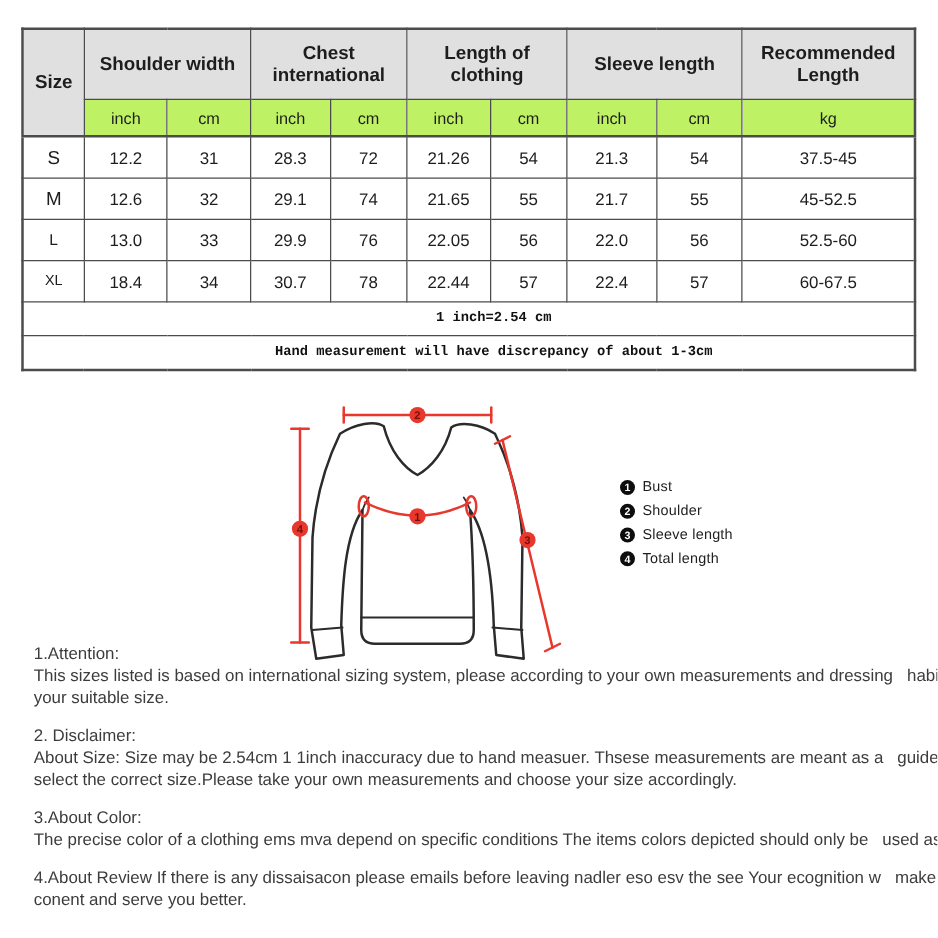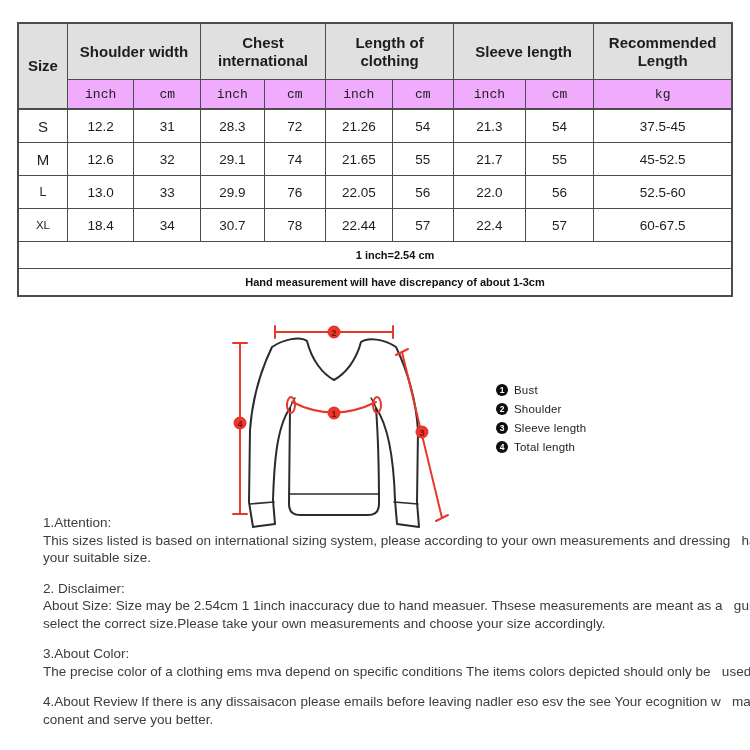--- a/index.html
+++ b/index.html
@@ -8,40 +8,40 @@
 
   
   table.size-chart{position:absolute;left:17px;top:22px;width:716px;
       border-collapse:collapse;table-layout:fixed;
       border:2px solid #4c4c4c;}
   .size-chart th,.size-chart td{border:1px solid #4c4c4c;text-align:center;
       vertical-align:middle;color:#1d1d1d;padding:0;overflow:hidden;}
   .size-chart thead th{background:#e0e0e0;font-weight:bold;font-size:15px;line-height:18px;}
   .size-chart thead{border-bottom:2px solid #4c4c4c;}
   .size-chart tr.main-header th{height:55px;}
-  .size-chart tr.unit-row td{height:28px;background:#f0abfc;font-size:13px;font-weight:normal;font-family:Liberation Mono, monospace;}
+  .size-chart tr.unit-row td{height:28px;background:#bef264;font-size:13px;font-weight:normal;}
   .size-chart tbody td{height:32px;font-size:13.5px;}
   .size-chart td.size-cell{font-size:15px;}
   .size-chart tr:nth-child(3) td.size-cell{font-size:12.5px;}
   .size-chart tr:nth-child(4) td.size-cell{font-size:11.5px;}
-  .size-chart td.note-cell{height:26px;font-family:Liberation Sans, sans-serif;
+  .size-chart td.note-cell{height:26px;font-family:Liberation Mono, monospace;
       font-weight:bold;font-size:11px;color:#111;padding-left:40px;}
 
   
   #diagram-svg{position:absolute;left:218px;top:310px;}
   #legend{position:absolute;left:496px;top:380px;}
   .legend-row{display:flex;align-items:center;height:19px;}
   .legend-bullet{width:12px;height:12px;border-radius:50%;background:#0d0d0d;color:#ffffff;
       font-size:8.5px;font-weight:bold;display:flex;align-items:center;justify-content:center;
       margin-right:6px;}
   .legend-label{font-size:11.5px;color:#1e1e1e;letter-spacing:0.2px;text-align:right;}
 
   
   #sections{position:absolute;left:27px;top:514px;width:706px;}
-  .section{margin-bottom:13px;margin-left:16px;}
+  .section{margin-bottom:13px;}
   .tline{font-size:13.5px;line-height:17.5px;color:#3c3c3c;white-space:pre;}
 </style>
 </head>
 <body>
 
 <div id="page">
 
   <table class="size-chart">
     <colgroup>
       <col style="width:49px">

